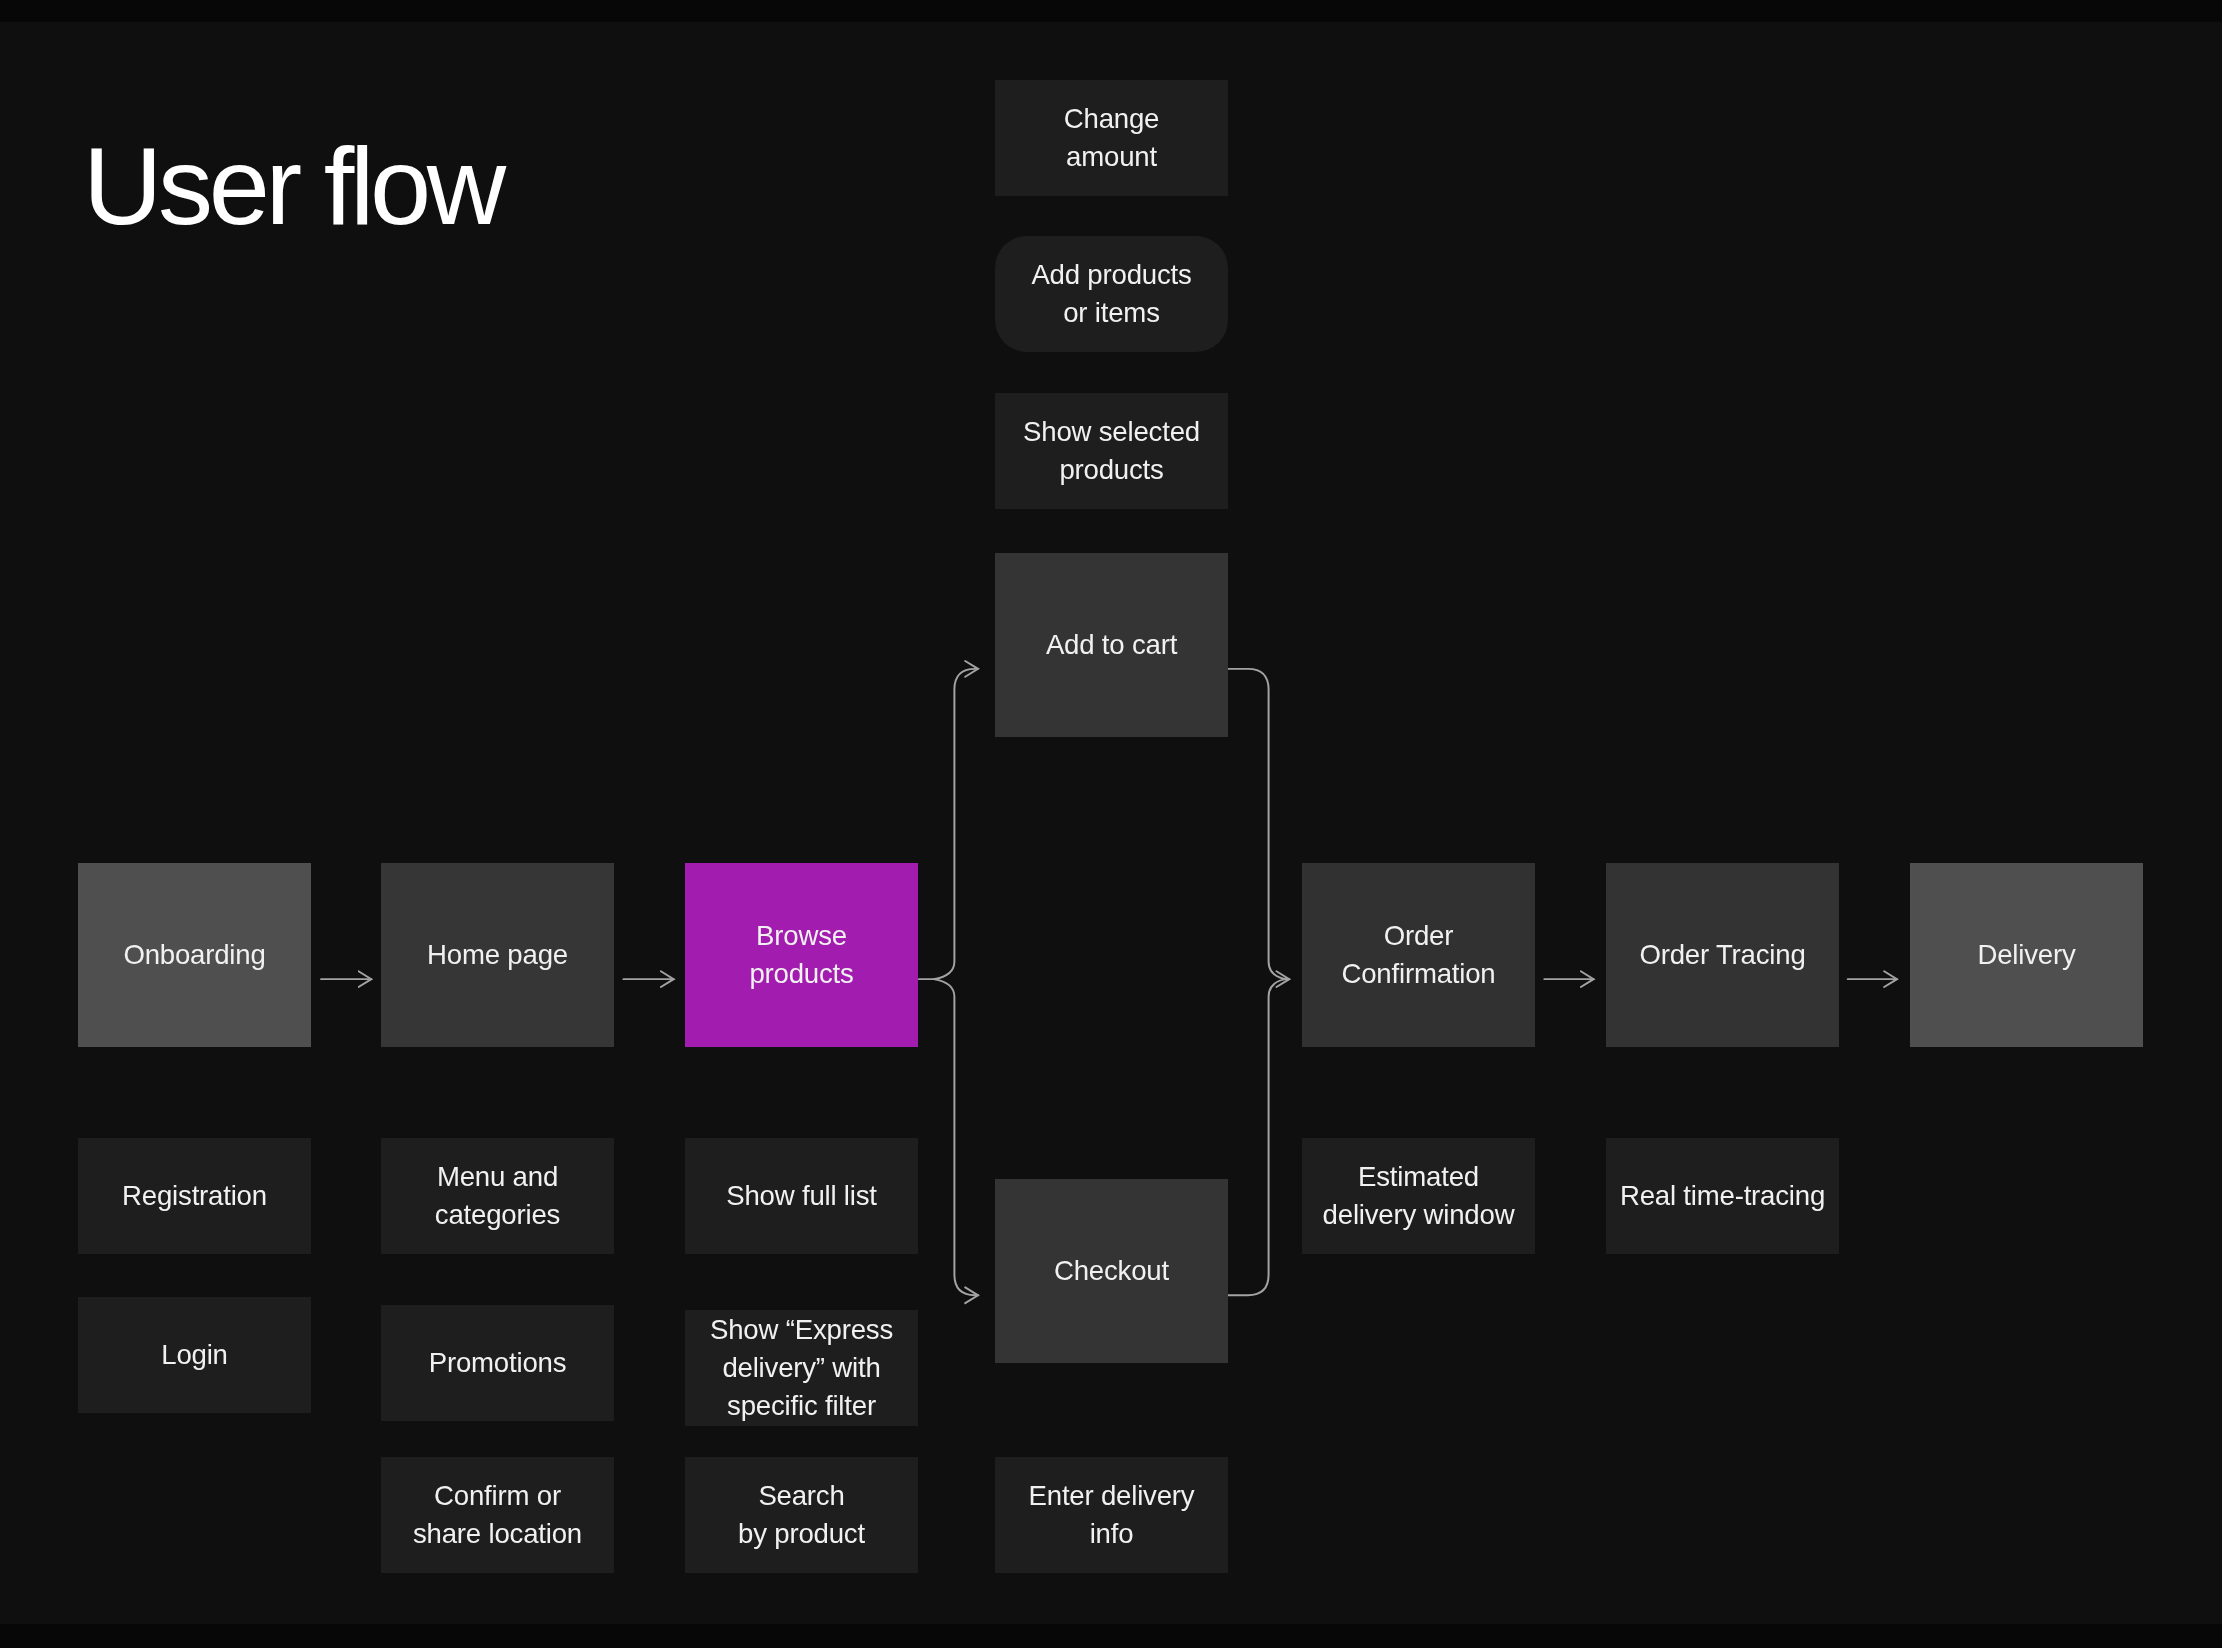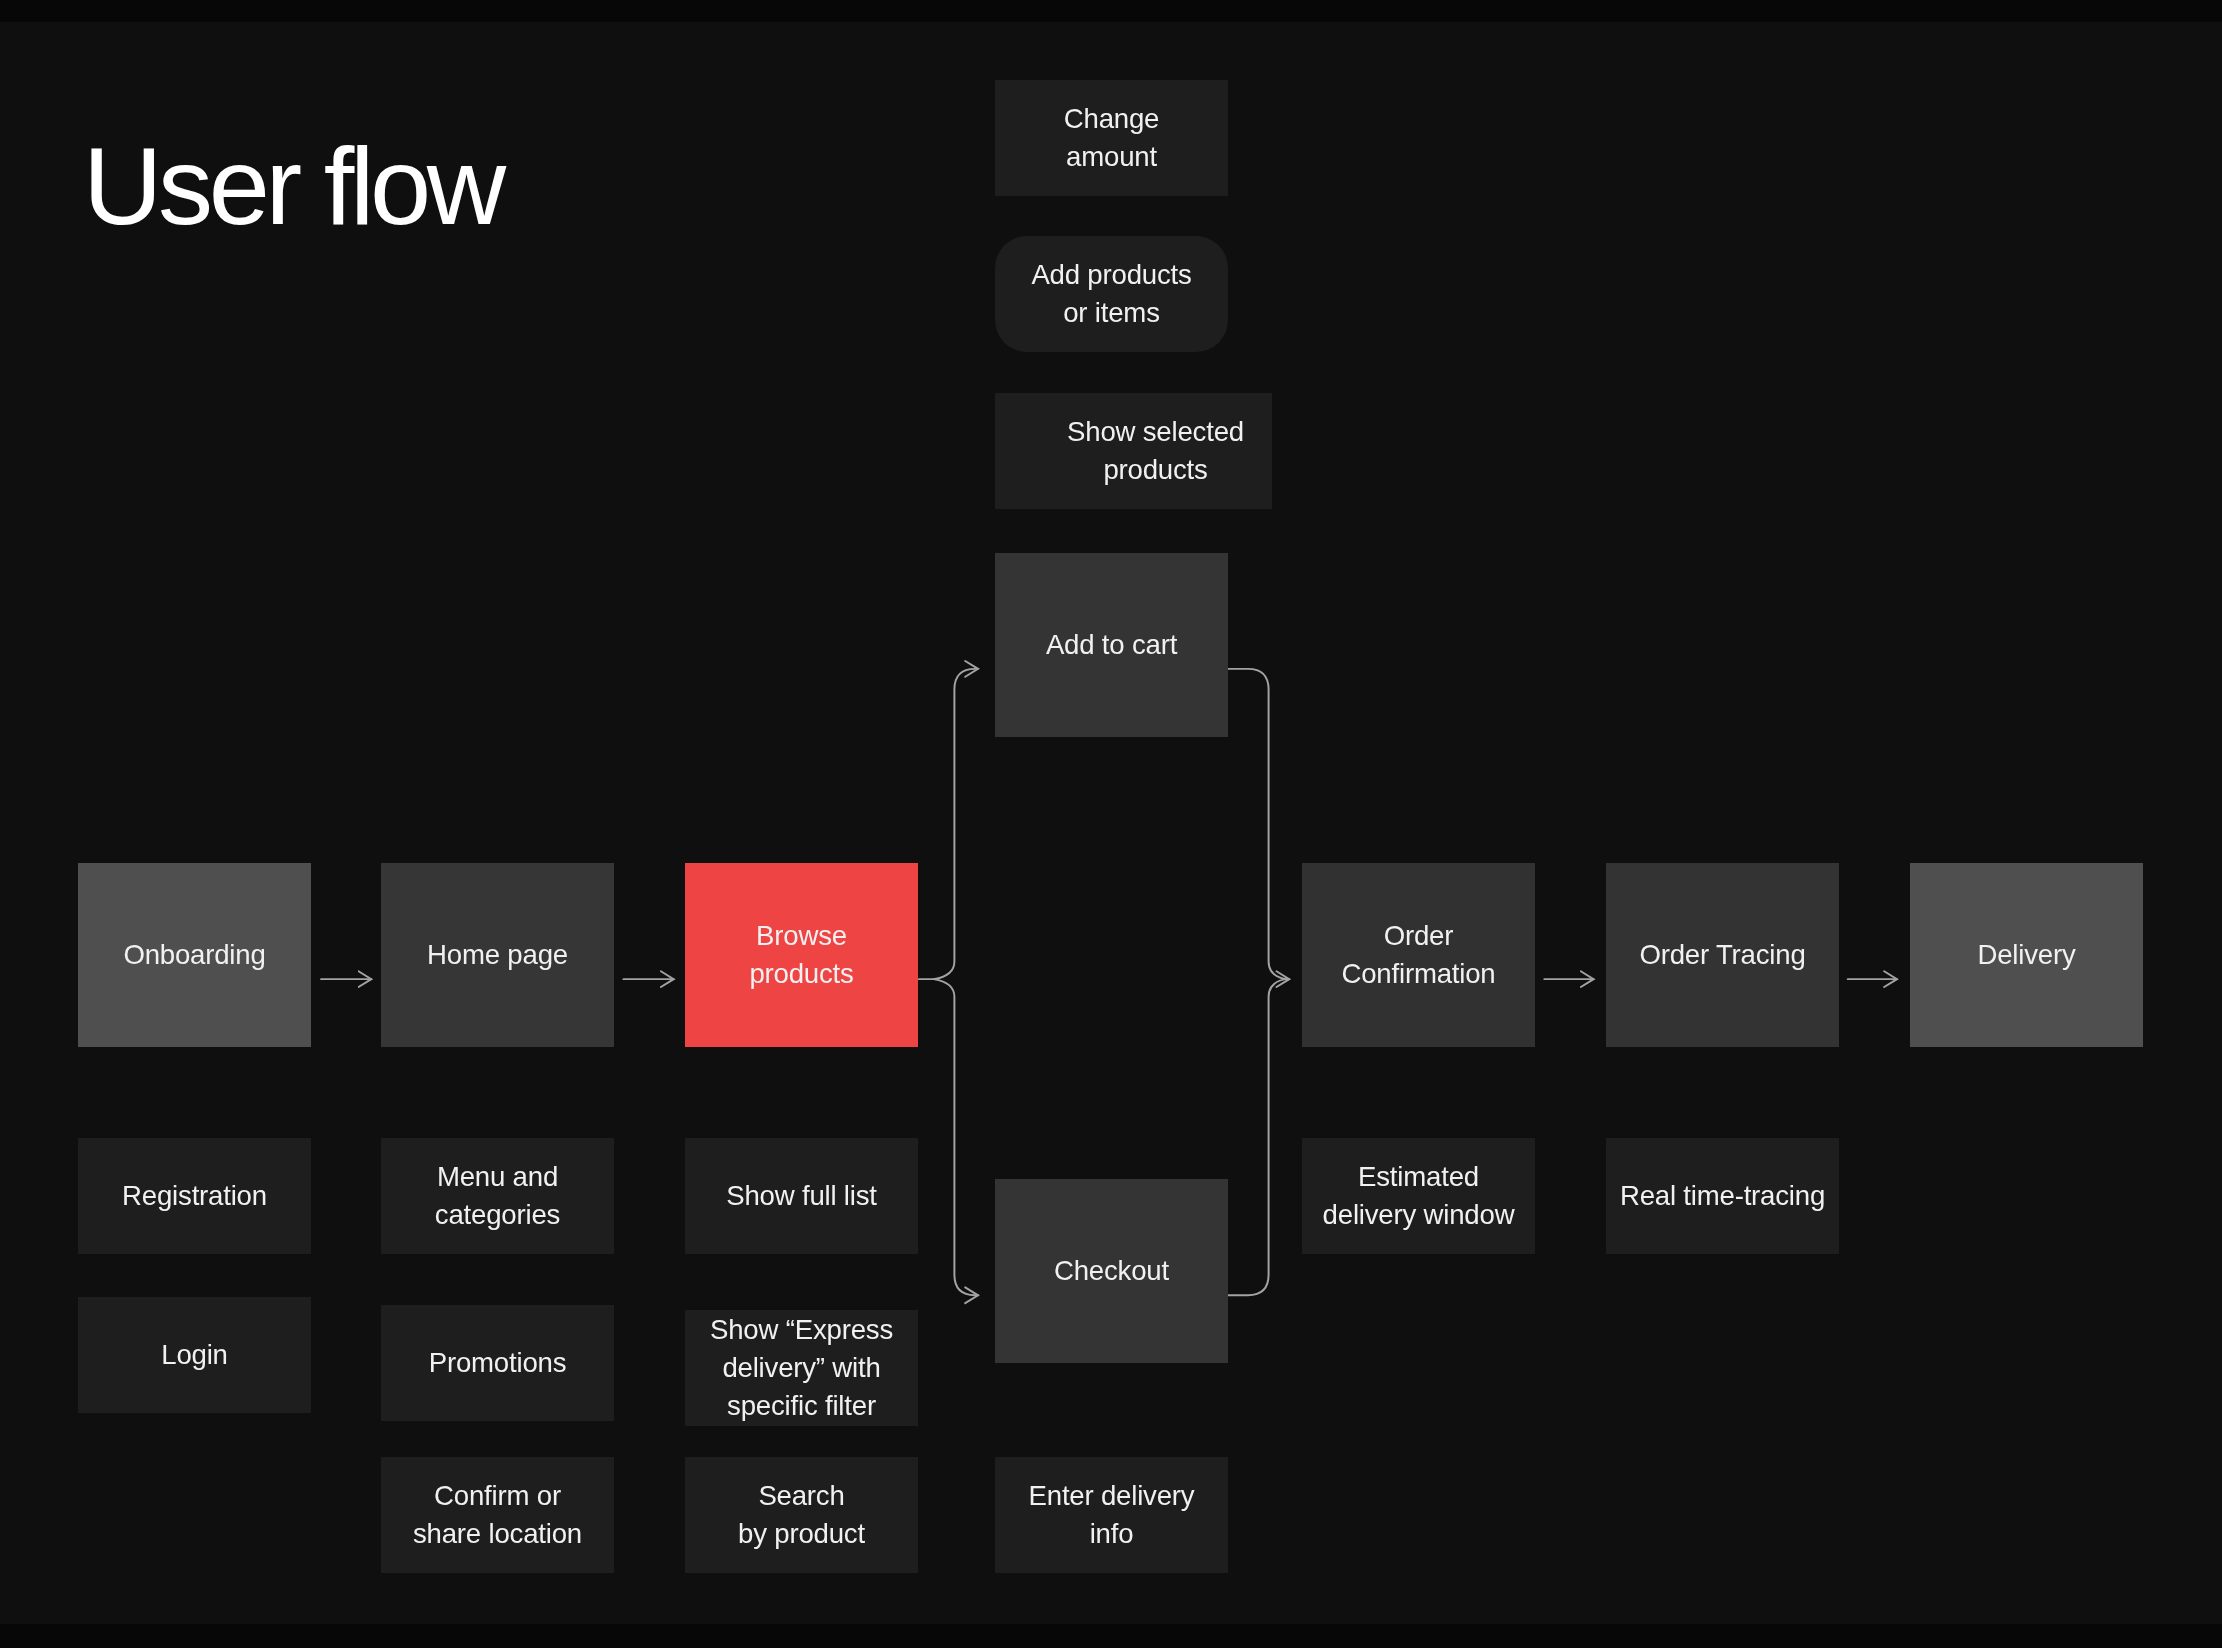--- a/index.html
+++ b/index.html
@@ -37,21 +37,21 @@
     color: #F1F1F1;
     font-size: 27.6px;
     line-height: 1.38;
     letter-spacing: -0.2px;
   }
   .big   { height: 184px; text-align: center; }
   .small { height: 116px; background: #1E1E1E; }
 
   .c-light  { background: #4F4F4F; }
   .c-home   { background: #363636; }
-  .c-browse { background: #ef4444; }
+  .c-browse { background: #a21caf; }
   .c-cart   { background: #343434; }
   .c-conf   { background: #313131; }
   .c-trace  { background: #333333; }
 
   svg.connectors { position: absolute; left: 0; top: 0; pointer-events: none; }
   svg.connectors path { fill: none; stroke: #A3A3A3; stroke-width: 2; stroke-linecap: round; }
 </style>
 </head>
 <body>
 
@@ -75,21 +75,21 @@
     <path d="M1247 1315 H1267 Q1288 1315 1288 1294 V1012 C1288 1000 1297 995 1306 994"></path>
     <path d="M1303 994 H1309" marker-end="url(#chev)"></path>
     <path d="M1568 994 H1618" marker-end="url(#chev)"></path>
     <path d="M1876 994 H1926" marker-end="url(#chev)"></path>
   </svg>
 
   <div class="box small" style="left:995px; top:80px;">Change
 amount</div>
   <div class="box small" style="left:995px; top:236px;border-radius:32px;">Add products
 or items</div>
-  <div class="box small" style="left:995px; top:393px;padding-left:44px;">Show selected
+  <div class="box small" style="left:995px; top:393px;">Show selected
 products</div>
   <div class="box big c-cart" style="left:995px; top:553px;">Add to cart</div>
 
   <div class="box big c-light" style="left:78px;   top:863px;">Onboarding</div>
   <div class="box big c-home" style="left:381px;  top:863px;">Home page</div>
   <div class="box big c-browse" style="left:685px;  top:863px;">Browse
 products</div>
   <div class="box big c-conf" style="left:1302px; top:863px;">Order
 Confirmation</div>
   <div class="box big c-trace" style="left:1606px; top:863px;">Order Tracing</div>

